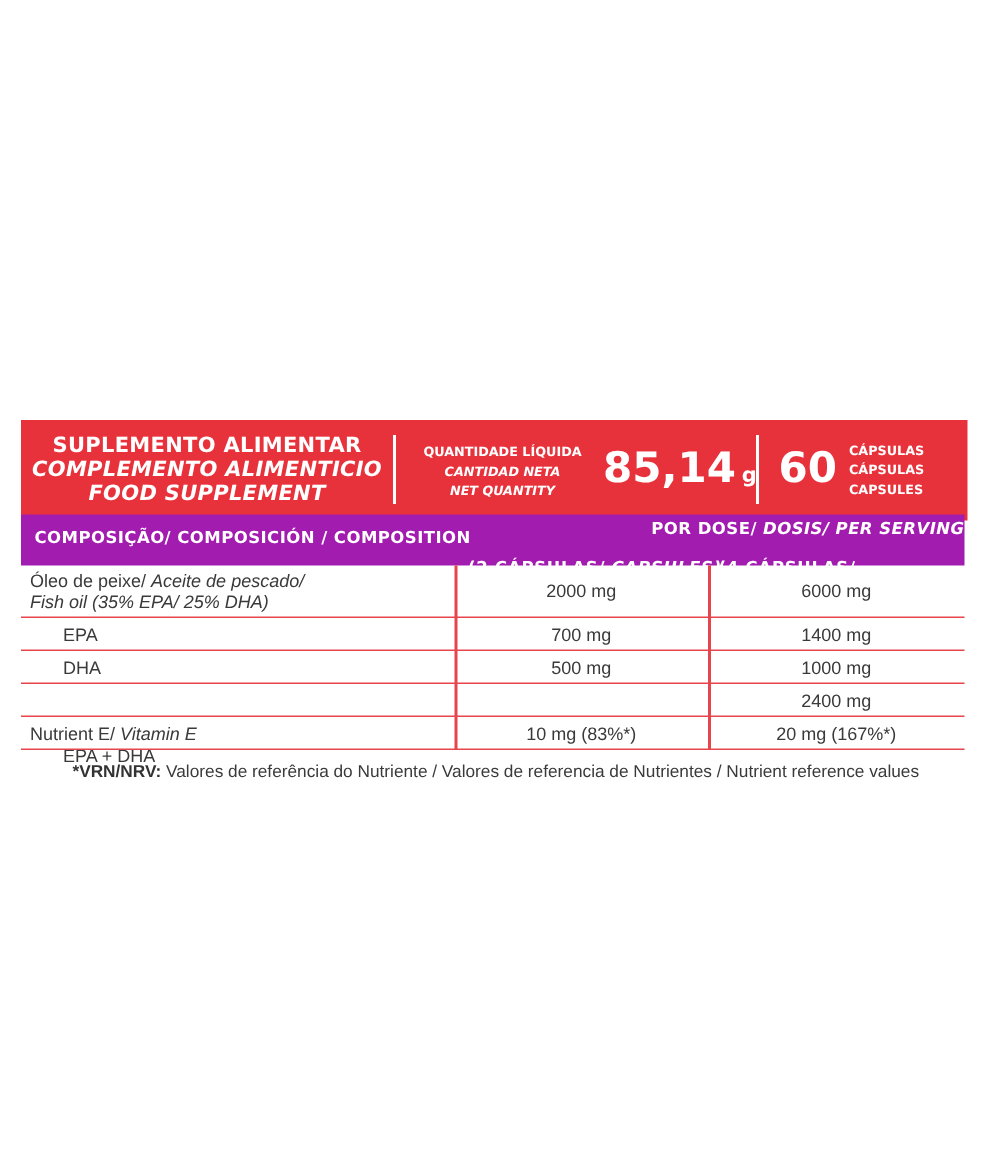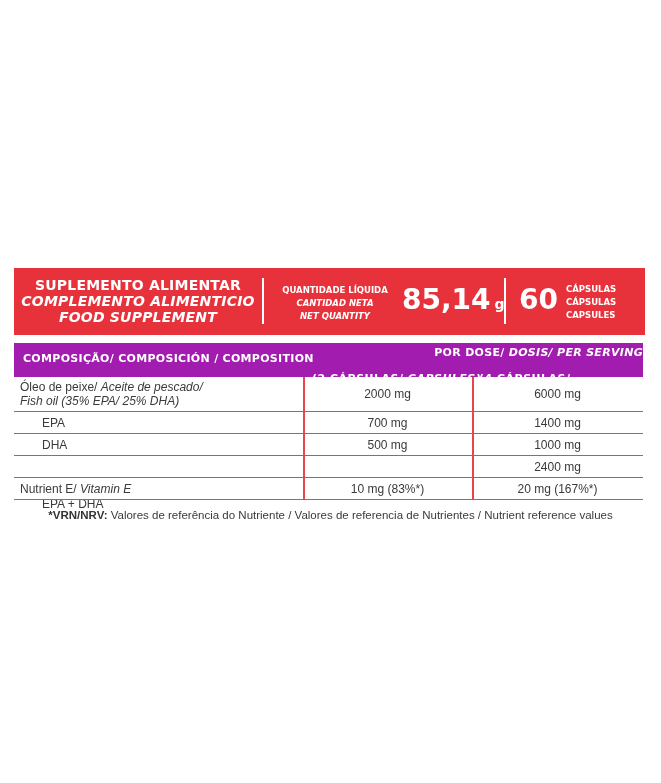--- a/index.html
+++ b/index.html
@@ -1,18 +1,18 @@
 <!DOCTYPE html>
 <html><head>
 <meta charset="utf-8">
 <style>
   html, body { margin:0; padding:0; }
   body { width:661px; height:783px; background:#ffffff; position:relative; overflow:hidden;
          font-family:"Liberation Sans", sans-serif; color:#3a3a3a; }
-  .banner { position:absolute; left:14px; top:268px; width:631px; height:67px; background:#e8323b; color:#fff; }
+  .banner { position:absolute; left:14px; top:280px; width:631px; height:67px; background:#e8323b; color:#fff; }
   .b-title { position:absolute; left:0; width:248px; top:9px; text-align:center; font-family:"DejaVu Sans", sans-serif; font-weight:bold; font-size:14px; line-height:16px; letter-spacing:0.2px; }
   .b-title .it { font-style:italic; display:block; }
   .b-title .nr { display:block; }
   .vdiv { position:absolute; width:2px; background:#fff; }
   .b-qty { position:absolute; left:262px; width:118px; top:16px; text-align:center; font-family:"DejaVu Sans", sans-serif; font-weight:bold; font-size:8.5px; line-height:13px; }
   .b-qty span { display:block; }
   .b-qty .it { font-style:italic; }
   .b-num { position:absolute; top:14px; font-family:"DejaVu Sans", sans-serif; font-weight:bold; font-size:28px; line-height:36px; }
   .b-unit { font-size:14px; margin-left:4px; }
   .b-caps { position:absolute; left:551px; top:15px; font-family:"DejaVu Sans", sans-serif; font-weight:bold; font-size:8.5px; line-height:13px; }

